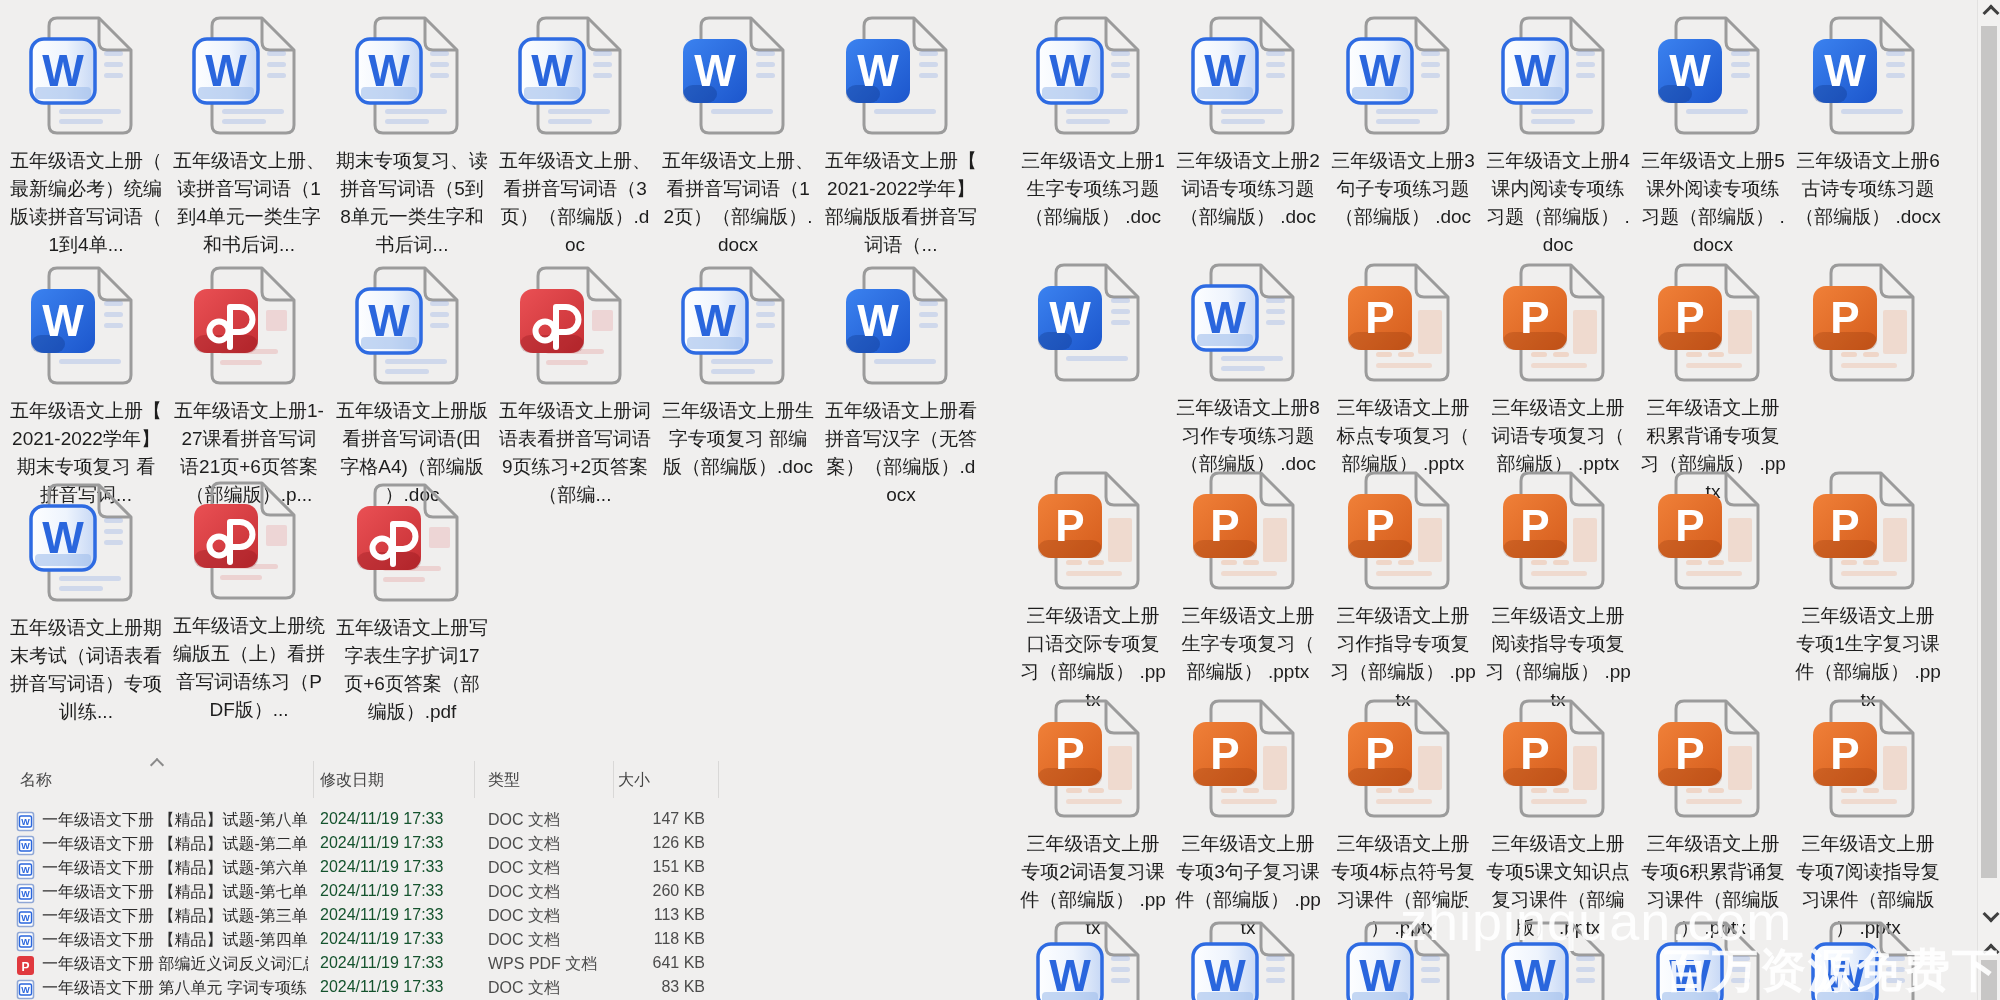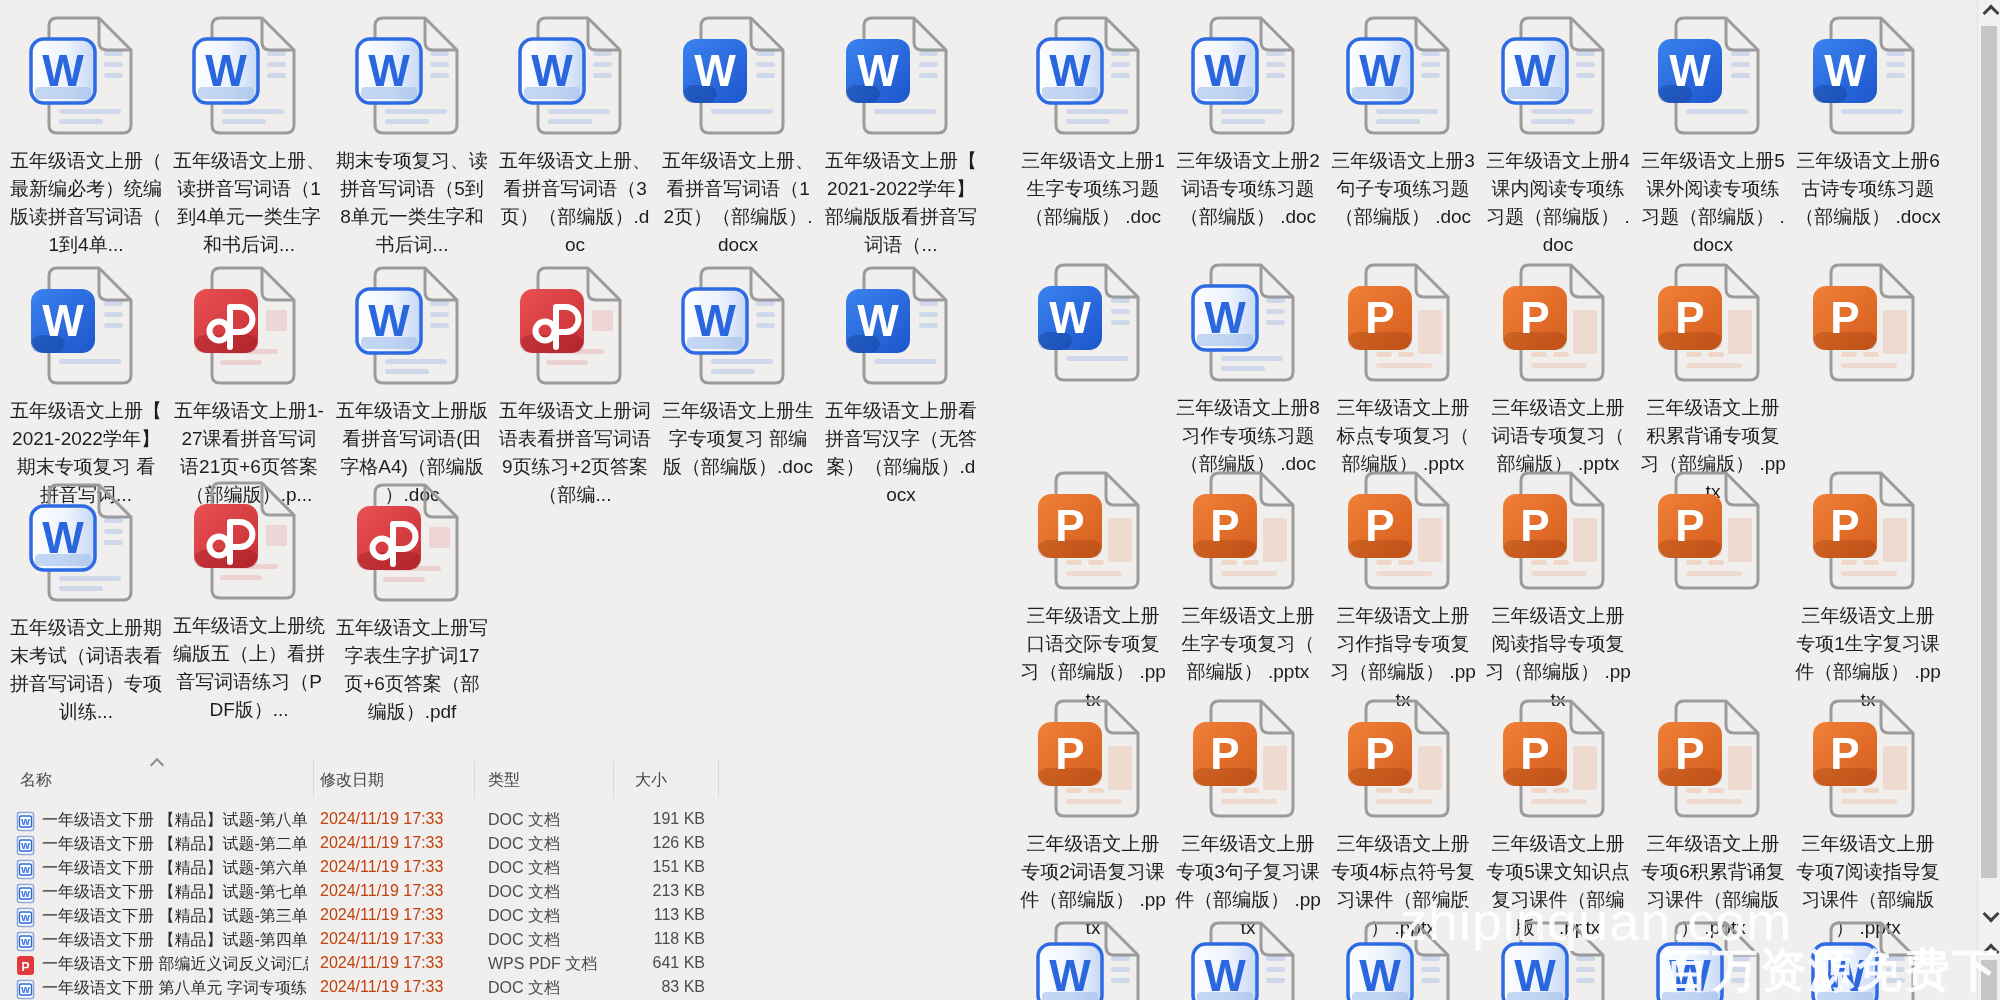--- a/index.html
+++ b/index.html
@@ -15,21 +15,21 @@
     text-align:center;word-break:break-all;line-break:anywhere;
   }
   
   .hcell{position:absolute;top:770px;font-size:16px;color:#454545;white-space:nowrap;}
   .vsep{position:absolute;top:761px;height:37px;width:1px;background:#d9d8d7;}
   .sortcaret{position:absolute;left:152px;top:760px;width:8px;height:8px;
     border-left:2px solid #8a8a8a;border-top:2px solid #8a8a8a;transform:rotate(45deg);}
   .lrow{position:absolute;left:0;width:760px;height:24px;font-size:16px;white-space:nowrap;}
   .licon{position:absolute;left:16px;top:1px;}
   .lname{position:absolute;left:42px;width:266px;overflow:hidden;color:#2e2e2e;}
-  .ldate{position:absolute;left:320px;color:#c2410c;}
+  .ldate{position:absolute;left:320px;color:#14532d;}
   .ltype{position:absolute;left:488px;color:#4c4c4c;}
   .lsize{position:absolute;left:575px;width:130px;text-align:right;color:#4c4c4c;}
   
   .vscroll{position:absolute;left:1977px;top:0;width:23px;height:1000px;
     background:#f2f1f0;border-left:1px solid #e2e1e0;z-index:30;}
   .chev{position:absolute;left:7px;width:9px;height:9px;
     border-left:3px solid #3f3f3f;border-top:3px solid #3f3f3f;}
   .chev.up{transform:rotate(45deg);}
   .chev.down{transform:rotate(225deg);}
   .sthumb{position:absolute;left:3px;width:16px;background:#c7c6c5;}
@@ -711,37 +711,37 @@
         </svg>
       </div>
     </div>
 
   <div id="list-pane">
     <span class="sortcaret"></span>
     <div id="list-headers">
         <span class="hcell" style="left: 20px;">名称</span>
         <span class="hcell" style="left: 320px;">修改日期</span>
         <span class="hcell" style="left: 488px;">类型</span>
-        <span class="hcell" style="left: 635px;">大小</span>
+        <span class="hcell" style="left: 618px;">大小</span>
         <div class="vsep" style="left: 313px;"></div>
         <div class="vsep" style="left: 474px;"></div>
         <div class="vsep" style="left: 613px;"></div>
         <div class="vsep" style="left: 718px;"></div>
       </div>
     <div id="list-rows">
         <div class="lrow" style="top: 810px;">
           <span class="licon"><svg width="19" height="21" viewBox="0 0 19 21">
               <rect x="1.5" y="1.5" width="16" height="18" rx="2" fill="#fff" stroke="#8fa7d6" stroke-width="1.6"></rect>
               <rect x="3.5" y="5" width="12" height="11" rx="1.5" fill="none" stroke="#2a66dd" stroke-width="1.4"></rect>
               <text x="9.5" y="14" font-size="9" font-weight="bold" fill="#2a66dd" text-anchor="middle" font-family="Liberation Sans, sans-serif">W</text>
             </svg></span>
           <span class="lname">一年级语文下册 【精品】试题-第八单元...</span>
           <span class="ldate">2024/11/19 17:33</span>
           <span class="ltype">DOC 文档</span>
-          <span class="lsize">191 KB</span>
+          <span class="lsize">147 KB</span>
         </div>
         <div class="lrow" style="top: 834px;">
           <span class="licon"><svg width="19" height="21" viewBox="0 0 19 21">
               <rect x="1.5" y="1.5" width="16" height="18" rx="2" fill="#fff" stroke="#8fa7d6" stroke-width="1.6"></rect>
               <rect x="3.5" y="5" width="12" height="11" rx="1.5" fill="none" stroke="#2a66dd" stroke-width="1.4"></rect>
               <text x="9.5" y="14" font-size="9" font-weight="bold" fill="#2a66dd" text-anchor="middle" font-family="Liberation Sans, sans-serif">W</text>
             </svg></span>
           <span class="lname">一年级语文下册 【精品】试题-第二单元...</span>
           <span class="ldate">2024/11/19 17:33</span>
           <span class="ltype">DOC 文档</span>
@@ -760,21 +760,21 @@
         </div>
         <div class="lrow" style="top: 882px;">
           <span class="licon"><svg width="19" height="21" viewBox="0 0 19 21">
               <rect x="1.5" y="1.5" width="16" height="18" rx="2" fill="#fff" stroke="#8fa7d6" stroke-width="1.6"></rect>
               <rect x="3.5" y="5" width="12" height="11" rx="1.5" fill="none" stroke="#2a66dd" stroke-width="1.4"></rect>
               <text x="9.5" y="14" font-size="9" font-weight="bold" fill="#2a66dd" text-anchor="middle" font-family="Liberation Sans, sans-serif">W</text>
             </svg></span>
           <span class="lname">一年级语文下册 【精品】试题-第七单元...</span>
           <span class="ldate">2024/11/19 17:33</span>
           <span class="ltype">DOC 文档</span>
-          <span class="lsize">213 KB</span>
+          <span class="lsize">260 KB</span>
         </div>
         <div class="lrow" style="top: 906px;">
           <span class="licon"><svg width="19" height="21" viewBox="0 0 19 21">
               <rect x="1.5" y="1.5" width="16" height="18" rx="2" fill="#fff" stroke="#8fa7d6" stroke-width="1.6"></rect>
               <rect x="3.5" y="5" width="12" height="11" rx="1.5" fill="none" stroke="#2a66dd" stroke-width="1.4"></rect>
               <text x="9.5" y="14" font-size="9" font-weight="bold" fill="#2a66dd" text-anchor="middle" font-family="Liberation Sans, sans-serif">W</text>
             </svg></span>
           <span class="lname">一年级语文下册 【精品】试题-第三单元...</span>
           <span class="ldate">2024/11/19 17:33</span>
           <span class="ltype">DOC 文档</span>

